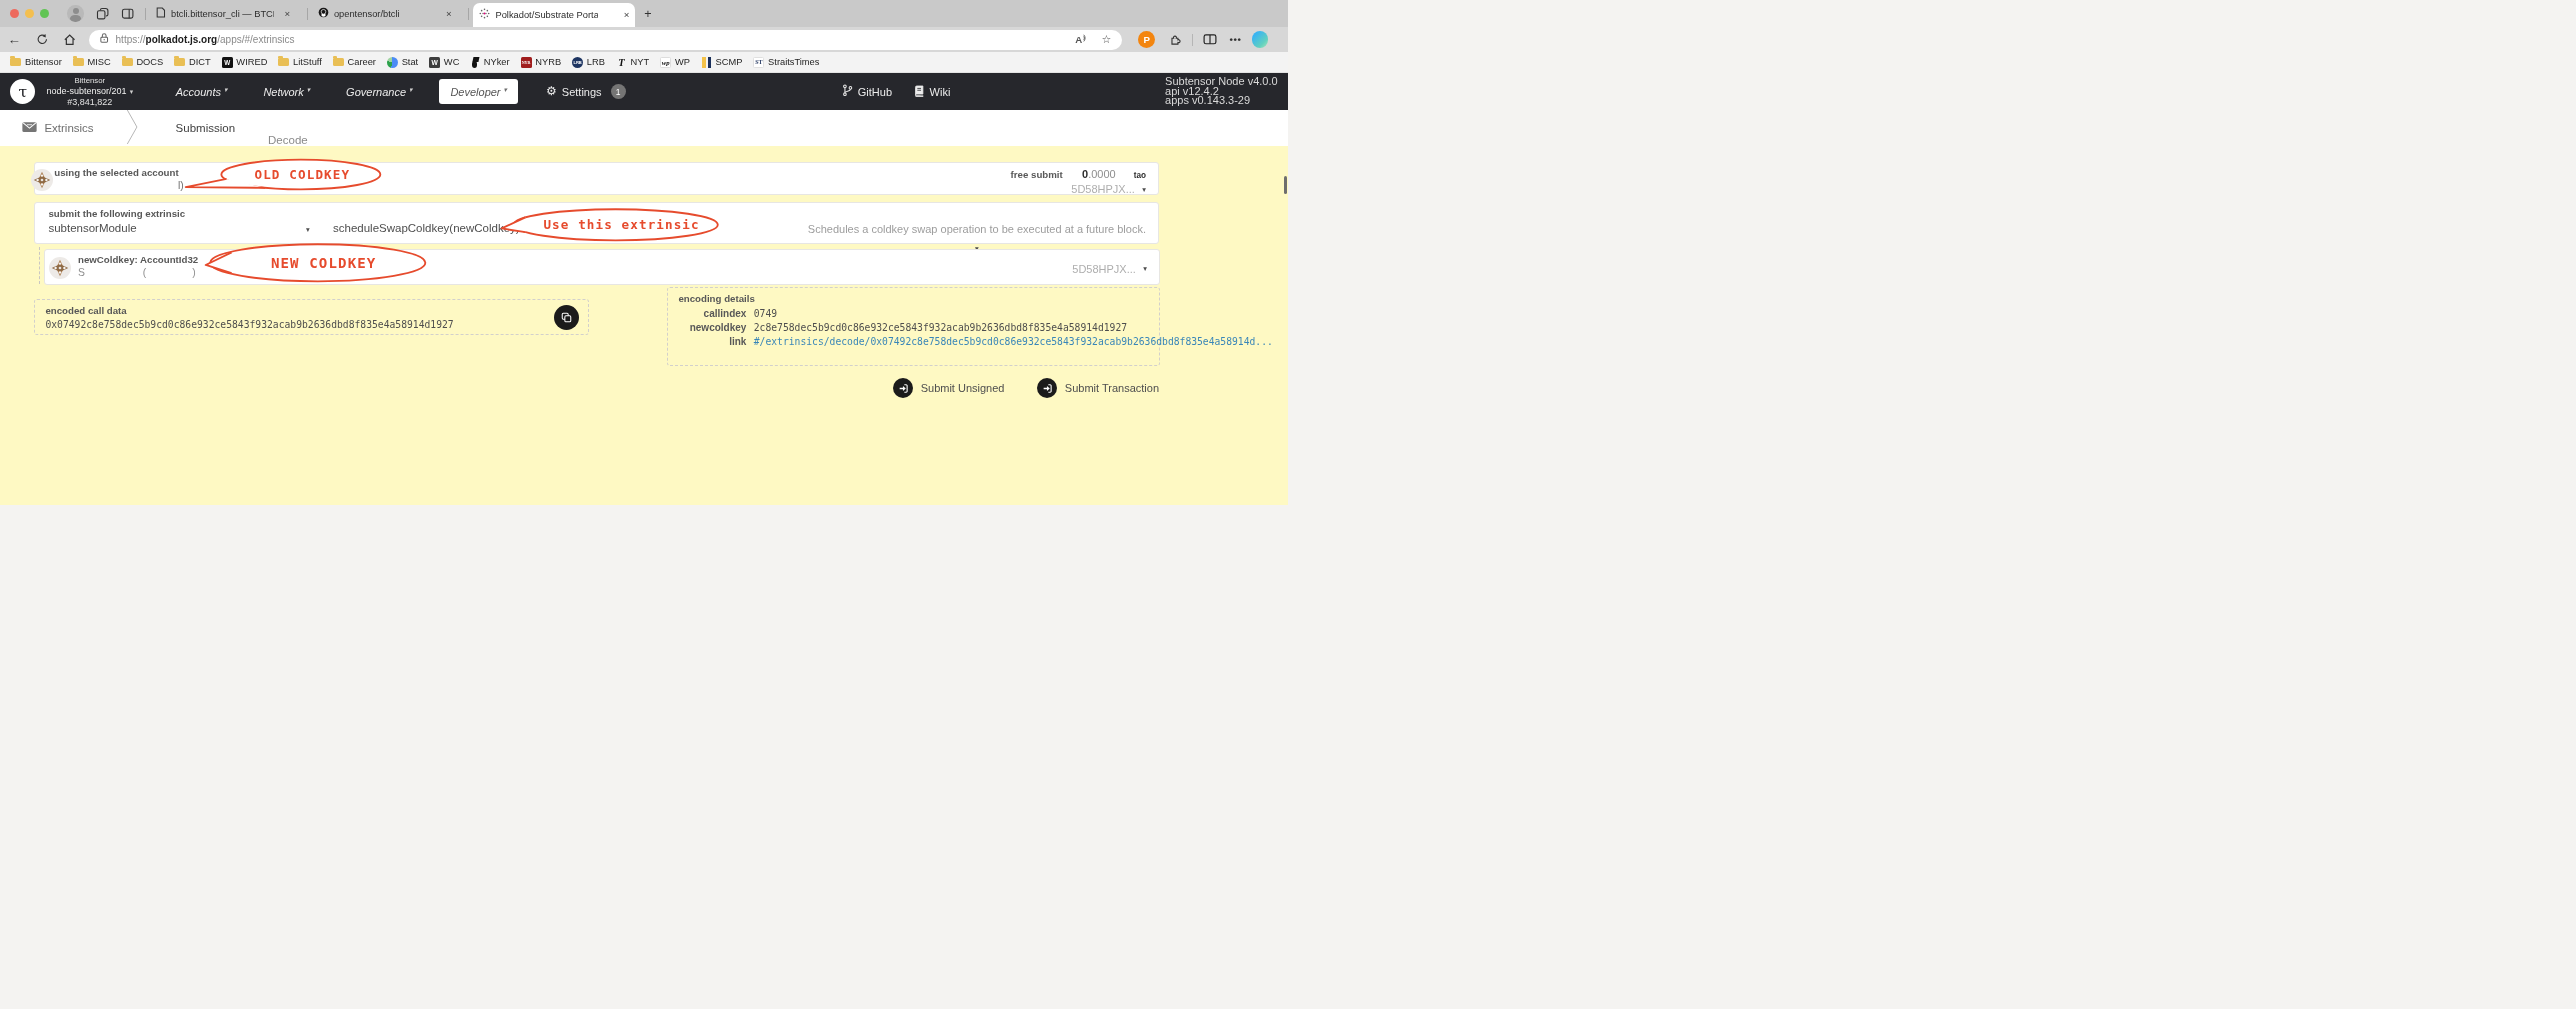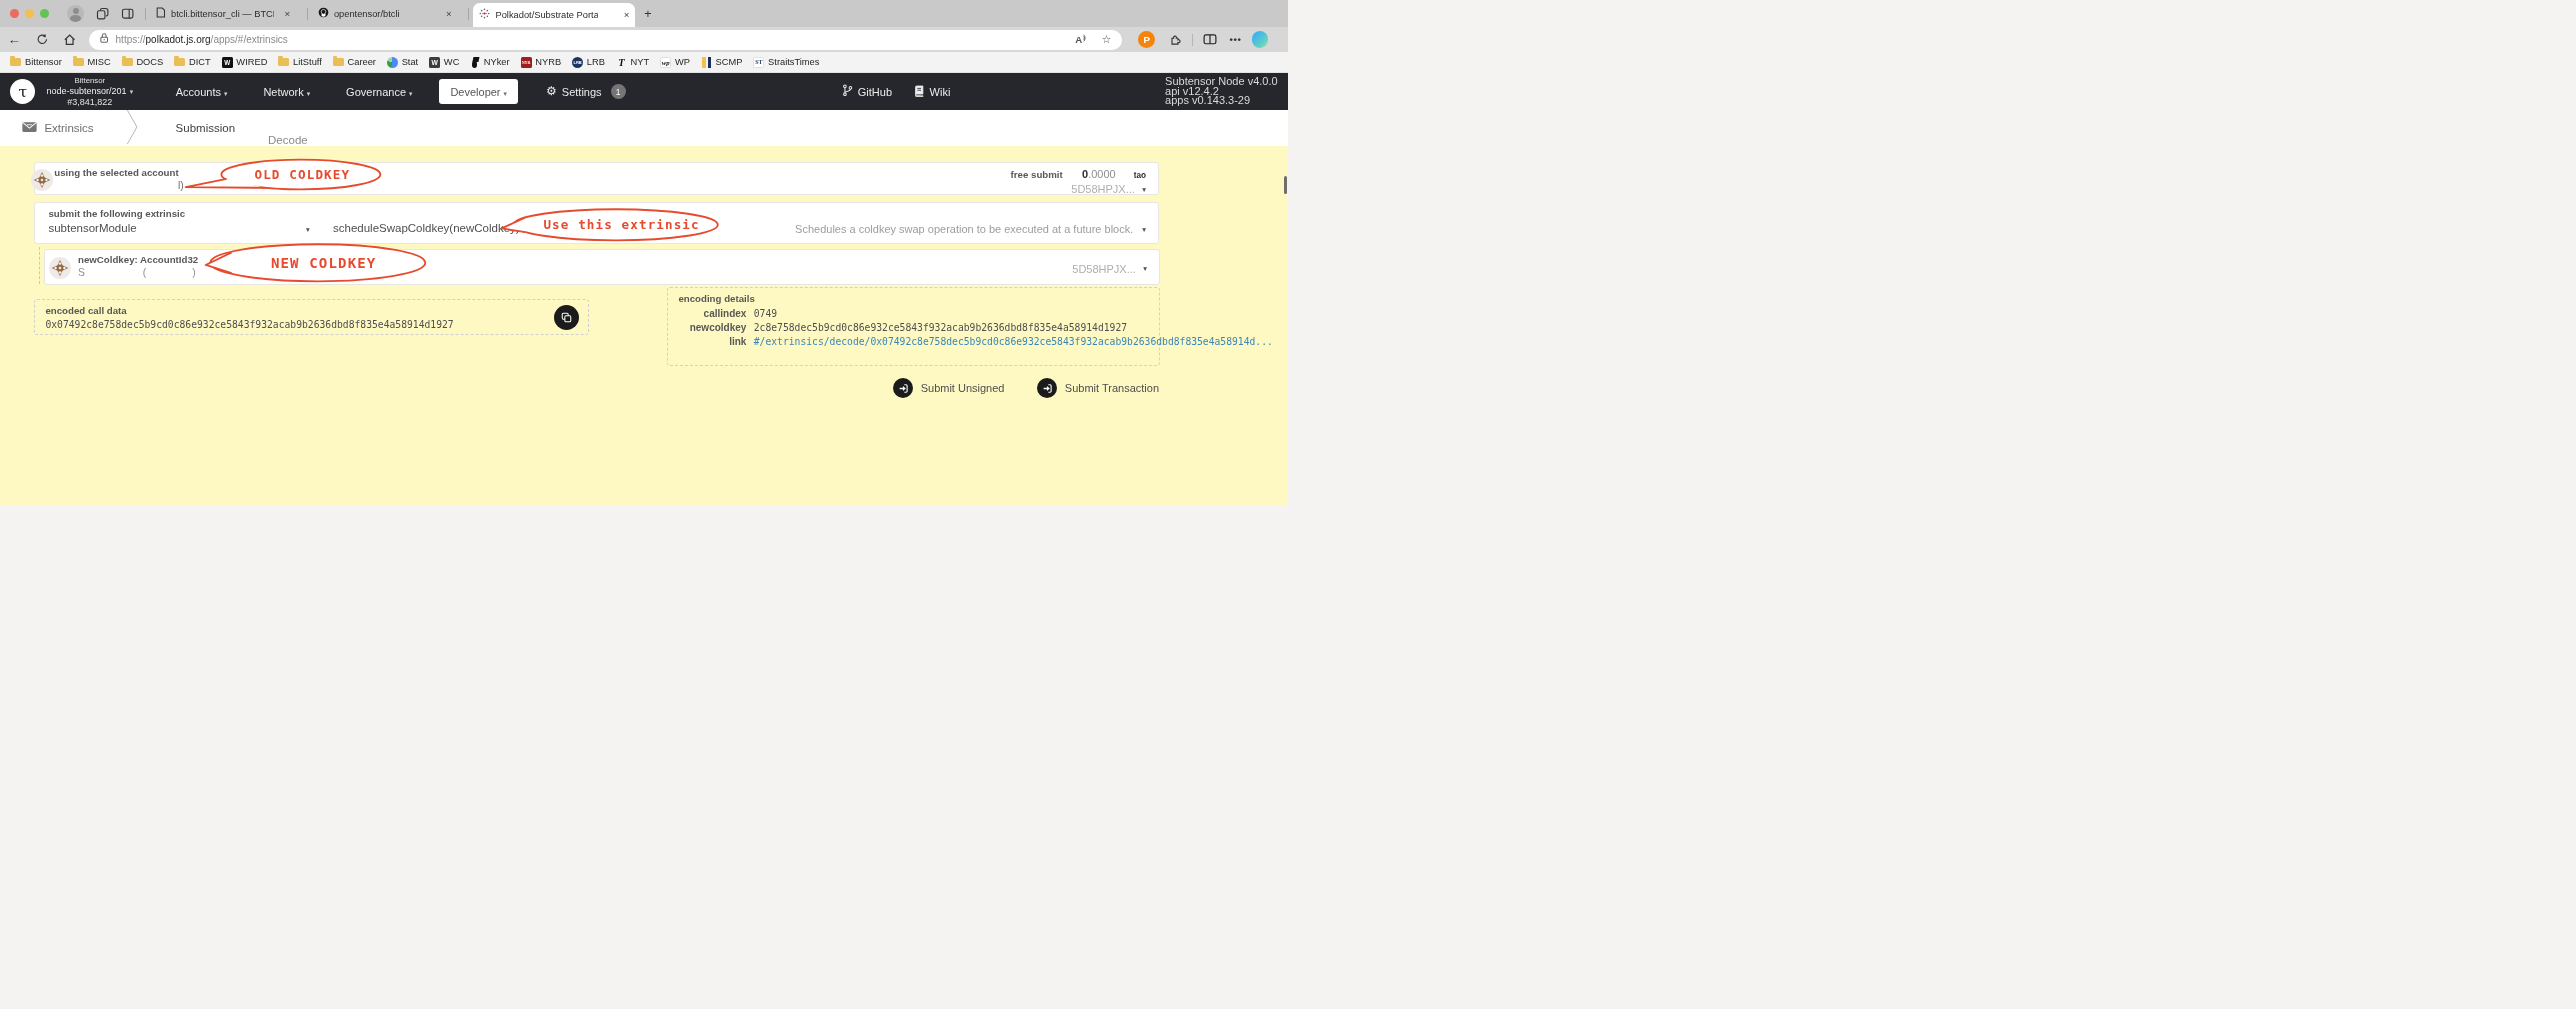--- a/index.html
+++ b/index.html
@@ -19,21 +19,21 @@
   .btab { display:flex; align-items:center; height:27px; padding:0 6px; margin-left:4.5px; width:146px; font-size:9.3px; color:#2c2c2c; }
   .btab .ttl { margin-left:5.2px; white-space:nowrap; overflow:hidden; max-width:103px; }
   .btab .x { margin-left:auto; font-size:9.7px; color:#444; }
   .btab.active { background:#fff; border-radius:6.7px 6.7px 0 0; height:24.5px; align-self:flex-end; width:162px; }
   .newtab { font-size:12.6px; color:#333; margin-left:9px; }
 
   .urlrow { height:25px; background:#d7d7d7; display:flex; align-items:center; padding:0 7.4px; }
   .nav-ic { color:#333; display:flex; align-items:center; }
   .urlpill { background:#fff; border-radius:11px; height:20px; flex:none; width:1033px; margin-left:12px; display:flex; align-items:center; padding:0 10.4px; }
   .urltext { font-size:10px; margin-left:6px; color:#8a8a8a; }
-  .urltext b { color:#1c1c1c; font-weight:400; }
+  .urltext b { color:#1c1c1c; font-weight:700; }
   .pill-sp { flex:1; }
   .readerA { font-size:9.7px; color:#555; font-weight:700; display:flex; align-items:flex-start;}
   .star { font-size:11px; color:#555; margin-left:13.4px; }
   .ext-p { width:17px; height:17px; border-radius:50%; background:#f3850f; color:#fff; font-weight:700; font-size:9.7px; display:flex; align-items:center; justify-content:center; margin-left:16.4px; }
   .more { font-size:9.7px; letter-spacing:0.7px; color:#333; font-weight:700; margin-left:12px; }
   .copilot { width:16.4px; height:16.4px; border-radius:50%; background:linear-gradient(135deg,#3ab4f2 20%,#62d0c0 70%,#a9e6b8); margin-left:10.4px; flex:none; }
 
   .bmbar { height:21px; background:#f3f3f3; border-bottom:0.7px solid #e3e3e3; display:flex; align-items:center; padding-left:10.4px; gap:11px; }
   .bm { display:flex; align-items:center; gap:3.7px; font-size:9.3px; color:#1f1f1f; white-space:nowrap; }
   .bm-folder { width:11px; height:8.2px; background:#e9bf55; border-radius:1.1px 1.5px 1.5px 1.5px; position:relative; }
@@ -55,21 +55,21 @@
   .bm-st { background:#fff; color:#2b3e66; font-family:"Liberation Serif",serif; font-size:6px; border:0.7px solid #e0e0e0; }
 
   
   .appheader { height:37px; background:#26272c; display:flex; align-items:center; padding:0 10.4px; color:#ececec; }
   .logo { width:25px; height:25px; border-radius:50%; background:#fff; color:#17181c; display:flex; align-items:center; justify-content:center; font-family:"DejaVu Serif",serif; font-size:15.6px; flex:none; }
   .nodeinfo { margin-left:7.4px; width:94px; text-align:center; line-height:10px; }
   .nodeinfo .chain { font-size:7.8px; color:#e2e2e2; }
   .nodeinfo .node { font-size:9px; color:#f0f0f0; }
   .nodeinfo .block { font-size:9px; color:#e2e2e2; }
   .mcaret { font-size:6.7px; margin-left:3px; color:#cfcfcf; }
-  .navitem { display:flex; align-items:flex-end; font-size:11px; color:#ececec; margin-left:36px; }
+  .navitem { display:flex; align-items:flex-start; font-size:11px; color:#ececec; margin-left:36px;font-style:italic; }
   .navitem.first { margin-left:39px; }
   .navitem.devactive { background:#ffffff; color:#565656; border-radius:3px; padding:6.7px 11px; margin-left:27px; }
   .navitem.devactive .mcaret { color:#6d6d6d; }
   .settings { display:flex; align-items:center; margin-left:28px; font-size:11px; }
   .gear { font-size:12px; margin-right:5.2px; position:relative; top:-0.7px;}
   .badge { width:15px; height:15px; border-radius:50%; background:#757575; color:#fff; font-size:8.5px; display:flex; align-items:center; justify-content:center; margin-left:9px; }
   .hlink { display:flex; align-items:center; gap:5.2px; font-size:11px; color:#ececec; }
   .gh { margin-left:216px; }
   .wk { margin-left:22px; }
   .version { margin-left:auto; font-size:11px; line-height:9.7px; color:#d9d9d9; white-space:nowrap; }
@@ -410,21 +410,21 @@
         <span class="caret">▾</span>
       </div>
     </div>
   </div>
 
   <div class="card" style="left:34px; top:56px; width:1125px; height:42px;">
     <div class="lbl" style="position:absolute; left:13.4px; top:4.5px;">submit the following extrinsic</div>
     <div class="val" style="position:absolute; left:13.4px; top:19.3px;">subtensorModule</div>
     <span class="caret" style="position:absolute; left:271px; top:22px;">▾</span>
     <div class="val" style="position:absolute; left:298px; top:19.3px;">scheduleSwapColdkey(newColdkey)</div>
-    <div style="position:absolute; right:12px; top:20px; display:flex; align-items:center; gap:9px;">
+    <div style="position:absolute; right:12px; top:20px; display:flex; align-items:center; gap:9px;flex-direction:column;">
       <span class="val muted" style="font-size:11px;">Schedules a coldkey swap operation to be executed at a future block.</span>
       <span class="caret">▾</span>
     </div>
   </div>
 
   <div class="paramdash"></div>
   <div class="card" style="left:44px; top:103px; width:1116px; height:36px;">
     <span class="identicon" style="left:3.7px; top:6.7px;">
       <svg width="22" height="22" viewBox="0 0 40 40">
           <circle cx="20" cy="20" r="20" fill="#edeae7"></circle>

